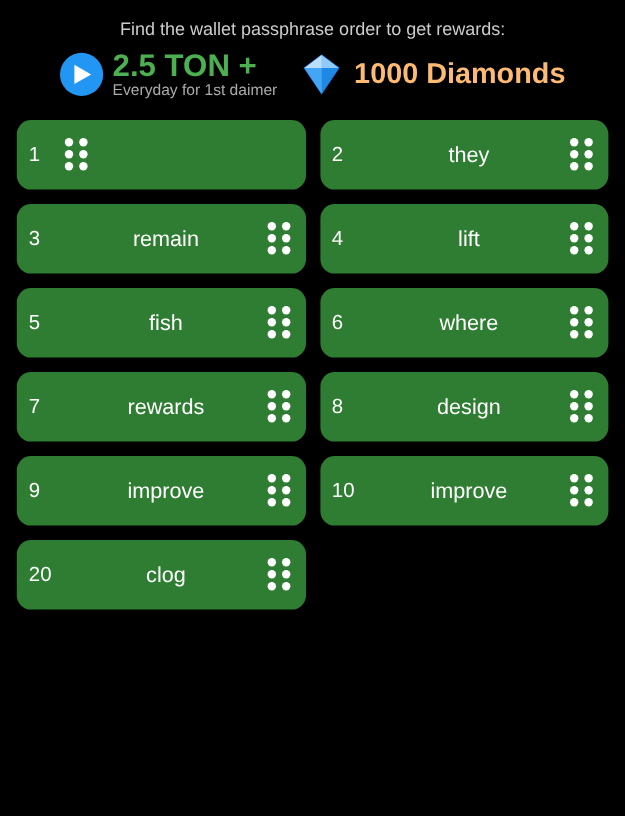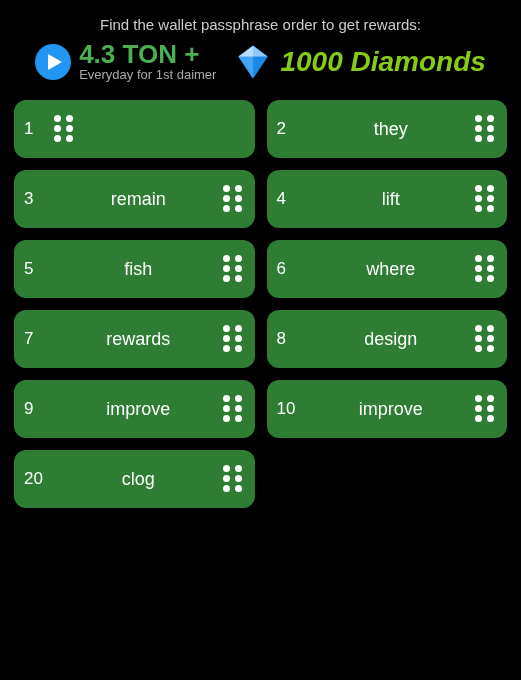--- a/index.html
+++ b/index.html
@@ -86,24 +86,23 @@
       align-items: center;
       justify-content: center;
     }
 
     .diamond-svg {
       width: 36px;
       height: 36px;
     }
 
     .diamond-label {
-      font-size: 28px;
+      font-size: 24px;
       font-weight: bold;
-      color: #84cc16;
-      font-style: italic;
+      color: #fdba74;
     }
 
     .words-grid {
       display: grid;
       grid-template-columns: 1fr 1fr;
       gap: 12px;
       width: 100%;
     }
 
     .word-card {
@@ -150,21 +149,21 @@
   </style>
 </head>
 <body>
 
 <div class="header-text">Find the wallet passphrase order to get rewards:</div>
 
 <div class="reward-row">
   <div class="ton-section">
     <div class="play-icon"></div>
     <div class="ton-info">
-      <span class="ton-amount">4.3 TON +</span>
+      <span class="ton-amount">2.5 TON +</span>
       <span class="ton-sub">Everyday for 1st daimer</span>
     </div>
   </div>
   <div class="diamond-section">
     <div class="diamond-icon">
       <svg class="diamond-svg" viewBox="0 0 40 40" xmlns="http://www.w3.org/2000/svg">
         <polygon points="20,2 36,14 20,38 4,14" fill="#64B5F6" stroke="#1565C0" stroke-width="1"></polygon>
         <polygon points="20,2 36,14 20,20" fill="#90CAF9"></polygon>
         <polygon points="4,14 20,14 20,38" fill="#42A5F5"></polygon>
         <polygon points="4,14 20,14 20,2" fill="#BBDEFB"></polygon>

